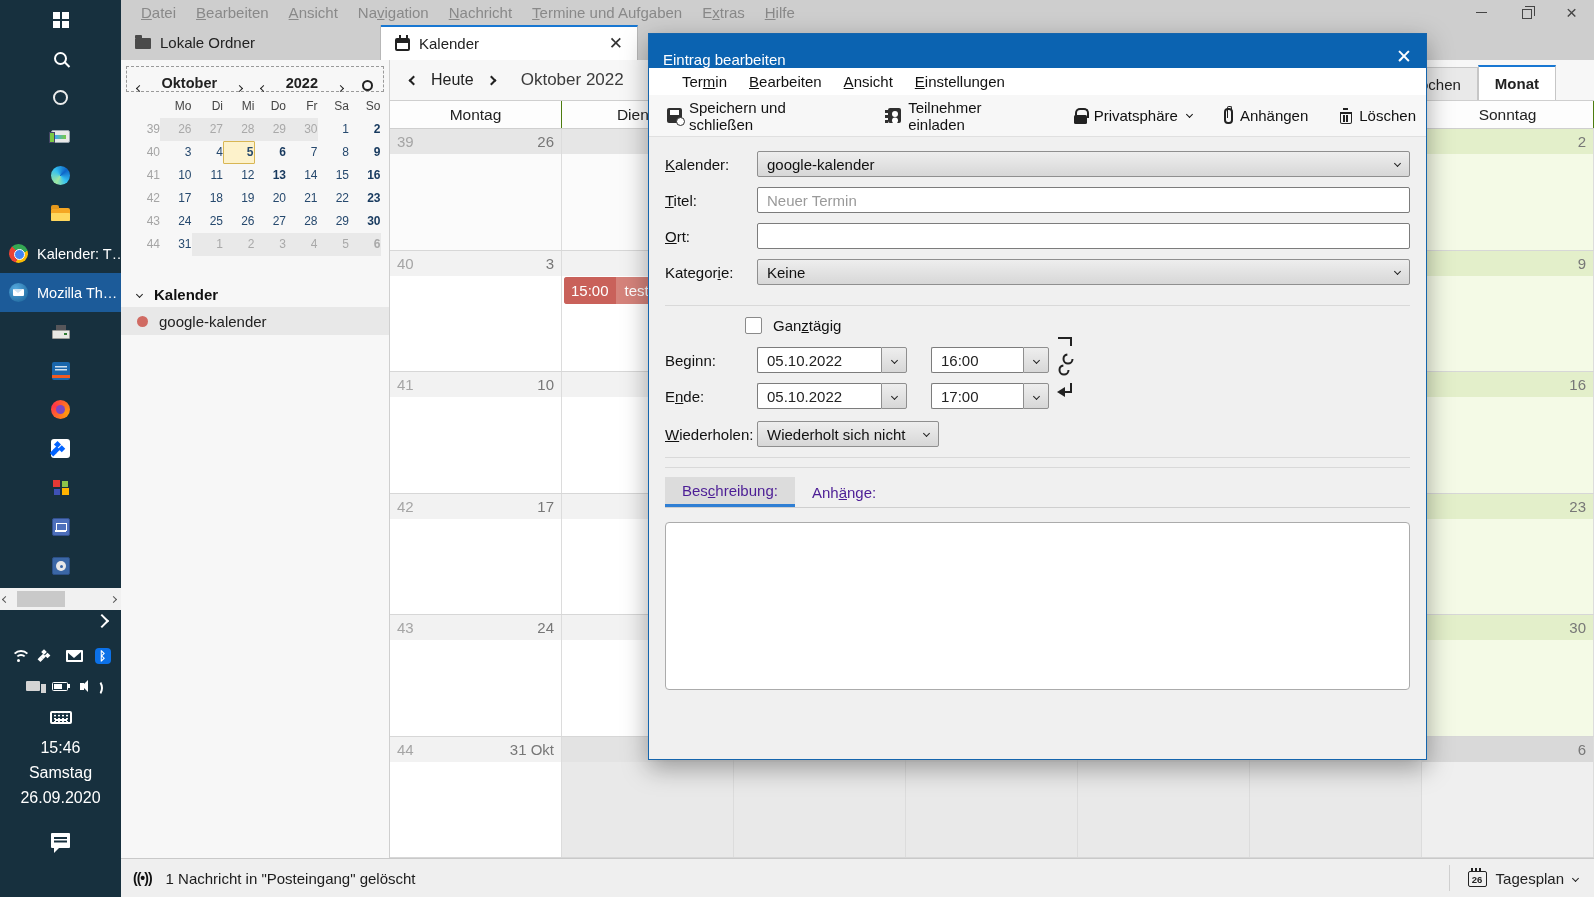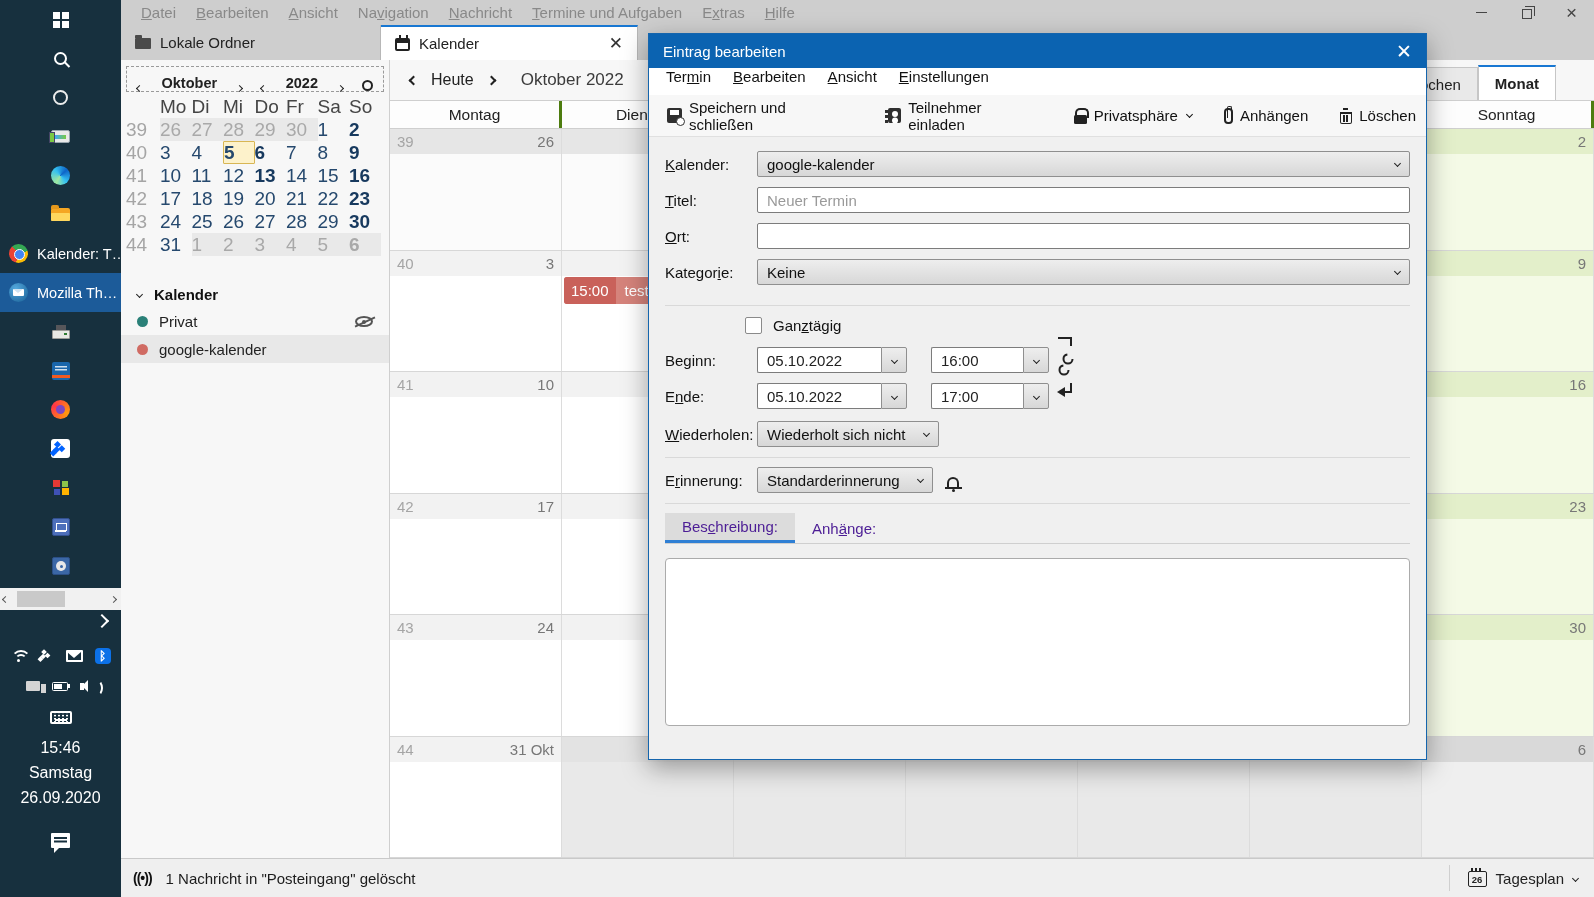--- a/index.html
+++ b/index.html
@@ -125,21 +125,21 @@
   .i-calendar-tab::after{content:"";position:absolute;top:-5px;left:1.5px;width:2px;height:3px;background:#222;box-shadow:7px 0 #222}
 
   
   .sidebar{position:absolute;left:0;top:60px;width:269px;bottom:39px;background:#f7f7f7;border-right:1px solid #cfcfcf}
   .mc{margin:6px 5px 0 5px}
   .mc-head{display:flex;align-items:flex-end;border:1px dashed #9a9a9a;height:26px;padding:0 10px;color:#222}
   .mc-head b{font-size:14.5px}
   .mc-head .sp{flex:1}
   .i-today-circle{width:11px;height:11px;border:2.5px solid #222;border-radius:50%}
   .mc-grid{display:grid;grid-template-columns:34px repeat(7,31.5px);margin-top:3px}
-  .mc-grid span{height:23px;line-height:23px;text-align:left;font-size:19px}
+  .mc-grid span{height:23px;line-height:23px;text-align:right;font-size:12px}
   .mc-dowh{color:#454545}
   .mc-wk{color:#a5a5a5}
   .mc-d{color:#26496e;cursor:default}
   .mc-d.bld{font-weight:700;color:#17395e}
   .mc-d.mut{color:#a9a9a9;background:#e9e9e9}
   .mc-d.today{background:#fdf2cb;border:1px solid #d8b654;font-weight:700;line-height:21px;border-radius:1px}
   .cl-head{display:flex;align-items:center;gap:12px;margin:30px 0 4px 16px;font-weight:700;color:#111}
   .cl-head .cv{color:#222}
   .cl-row{display:flex;align-items:center;gap:11px;height:28px;padding:0 16px}
   .cl-row.sel{background:#e8e8e8}
@@ -152,21 +152,21 @@
   
   .maincal{position:absolute;left:269px;top:60px;right:0;bottom:39px;display:flex;flex-direction:column;background:#fff}
   .cal-toolbar{height:40px;background:#f7f7f7;position:relative;display:flex;align-items:center;flex:none}
   .cal-nav{display:flex;align-items:center;gap:14px;padding-left:20px;color:#222}
   .cal-nav .today{font-size:16px}
   .cal-title{margin-left:26px;font-size:17px;color:#3c3c3c}
   #view-tabs{position:absolute;right:38px;bottom:0;display:flex;align-items:flex-end}
   .vtab{height:33px;display:flex;align-items:center;padding:0 16px;background:#e9e9e9;border:1px solid #c6c6c6;border-bottom:none;color:#222}
   .vtab.active{background:#fff;border-top:2px solid #1877d2;font-weight:700;height:35px}
   .grid-dayhead{height:29px;display:flex;border-top:1px solid #cfcfcf;border-bottom:1px solid #cfcfcf;background:#fdfdfd;flex:none}
-  .gdh{flex:1;display:flex;align-items:center;justify-content:center;border-right:3px solid #4d7c0f;color:#222;font-size:15.5px}
+  .gdh{flex:1;display:flex;align-items:center;justify-content:center;border-right:1px solid #4d7c0f;color:#222;font-size:15.5px}
   .grid-rows{flex:1;display:flex;flex-direction:column}
   .grow{flex:1;display:flex;border-bottom:1px solid #d7d7d7;min-height:0}
   .gcell{flex:1;border-right:1px solid #dcdcdc;display:flex;flex-direction:column;min-width:0}
   .chead{height:25px;display:flex;align-items:center;padding:0 7px;flex:none}
   .gwk{color:#a5a5a5;margin-right:auto}
   .gdate{margin-left:auto;color:#777}
   .gbody{flex:1}
   .k-cur .chead{background:#f2f2f2} .k-cur .gbody{background:#fff}
   .k-other .chead{background:#e6e6e6} .k-other .gbody{background:#fbfbfb}
   .k-weekend .chead{background:#e3efca} .k-weekend .gbody{background:#f4fae6}
@@ -182,23 +182,23 @@
   .sb-msg{margin-left:14px;color:#1c1c1c}
   .sb-right{margin-left:auto;display:flex;align-items:center;gap:9px;padding:0 16px 0 18px;border-left:1px solid #cfcfcf;height:26px}
   .i-caldate{width:19px;height:16px;border:1.7px solid #222;border-radius:2px;display:flex;align-items:center;justify-content:center;
     font-size:9.5px;font-weight:700;color:#222;margin-top:2px}
   .i-caldate::after{content:"";position:absolute;top:-4px;left:2px;width:2px;height:3px;background:#222;box-shadow:4px 0 #222,8px 0 #222}
   .sb-right .cv{color:#222}
 
   
   .dialog{position:absolute;left:648px;top:33px;width:779px;height:727px;background:#f0f0f0;border:1px solid #1565ad;
     box-shadow:0 8px 24px rgba(0,0,0,.35);z-index:50;display:flex;flex-direction:column}
-  .dlg-title{height:34px;background:#0b63b1;color:#fff;display:flex;align-items:center;padding:0 14px;flex:none}
+  .dlg-title{height:34px;background:#0b63b1;color:#fff;display:flex;align-items:flex-end;padding:0 14px;flex:none}
   .dlg-close{margin-left:auto;font-size:19px;color:#fff}
-  .dlg-menu{height:27px;background:#fff;display:flex;padding-left:6px;flex:none}
+  .dlg-menu{height:27px;background:#fff;display:flex;align-items:center;padding-left:22px;flex:none}
   .dmenu-item{padding:0 11px;color:#111}
   .dlg-toolbar{height:42px;background:#f7f7f7;border-bottom:1px solid #e0e0e0;display:flex;align-items:center;padding-left:8px;gap:12px;flex:none}
   .tbtn{display:flex;align-items:center;gap:7px;padding:0 10px;height:34px;color:#111}
   .tbtn .cv{margin-left:2px;margin-top:-2px}
   .dicn{color:#222}
   .i-save{width:15px;height:15px;background:#2f2f2f;border-radius:2px}
   .i-save::before{content:"";position:absolute;left:3px;top:2px;right:3px;height:4.5px;background:#fff}
   .i-save::after{content:"";position:absolute;right:-3px;bottom:-3px;width:7px;height:7px;border-radius:50%;background:#fff;border:1.7px solid #2f2f2f}
   .i-addressbook{width:13px;height:15px;background:#2f2f2f;border-radius:2px;margin-left:3px}
   .i-addressbook::before{content:"";position:absolute;left:-3px;top:2px;width:2.5px;height:3px;background:#2f2f2f;box-shadow:0 5px #2f2f2f,0 10px #2f2f2f}
@@ -435,25 +435,20 @@
           <span class="mc-d mut">4</span>
           <span class="mc-d mut">5</span>
           <span class="mc-d mut bld">6</span>
         </div>
     </div>
     <div class="cl-head">
       <span class="cv d sm"></span>
       <span>Kalender</span>
     </div>
     <div id="cal-list">
-        <div class="cl-row">
-          <span class="cl-dot" style="background: rgb(42, 128, 120);"></span>
-          <span class="cl-name">Privat</span>
-          <span class="icn i-eyeoff"></span>
-        </div>
         <div class="cl-row sel">
           <span class="cl-dot" style="background: rgb(208, 107, 99);"></span>
           <span class="cl-name">google-kalender</span>
         </div>
       </div>
   </div>
 
   <div class="maincal">
     <div class="cal-toolbar">
       <div class="cal-nav">
@@ -878,28 +873,20 @@
       <path d="M10 54 L10 64 L2 59 Z" fill="#222"></path>
     </svg>
     <div class="frow">
       <span class="flabel"><u>W</u>iederholen:</span>
       <div class="ddl" style="width:182px">
         <span>Wiederholt sich nicht</span>
         <span class="cv d sm"></span>
       </div>
     </div>
     <hr class="fsep">
-    <div class="frow">
-      <span class="flabel">E<u>r</u>innerung:</span>
-      <div class="ddl" style="width:176px">
-        <span>Standarderinnerung</span>
-        <span class="cv d sm"></span>
-      </div>
-      <span class="icn i-bell dicn" style="margin-left:14px"></span>
-    </div>
     <hr class="fsep">
     <div class="dtabs">
       <div class="dtab active">Bes<u>c</u>hreibung:</div>
       <div class="dtab">Anh<u>ä</u>nge:</div>
     </div>
     <div class="dta"></div>
   </div>
 </div>
 
 </body></html>

